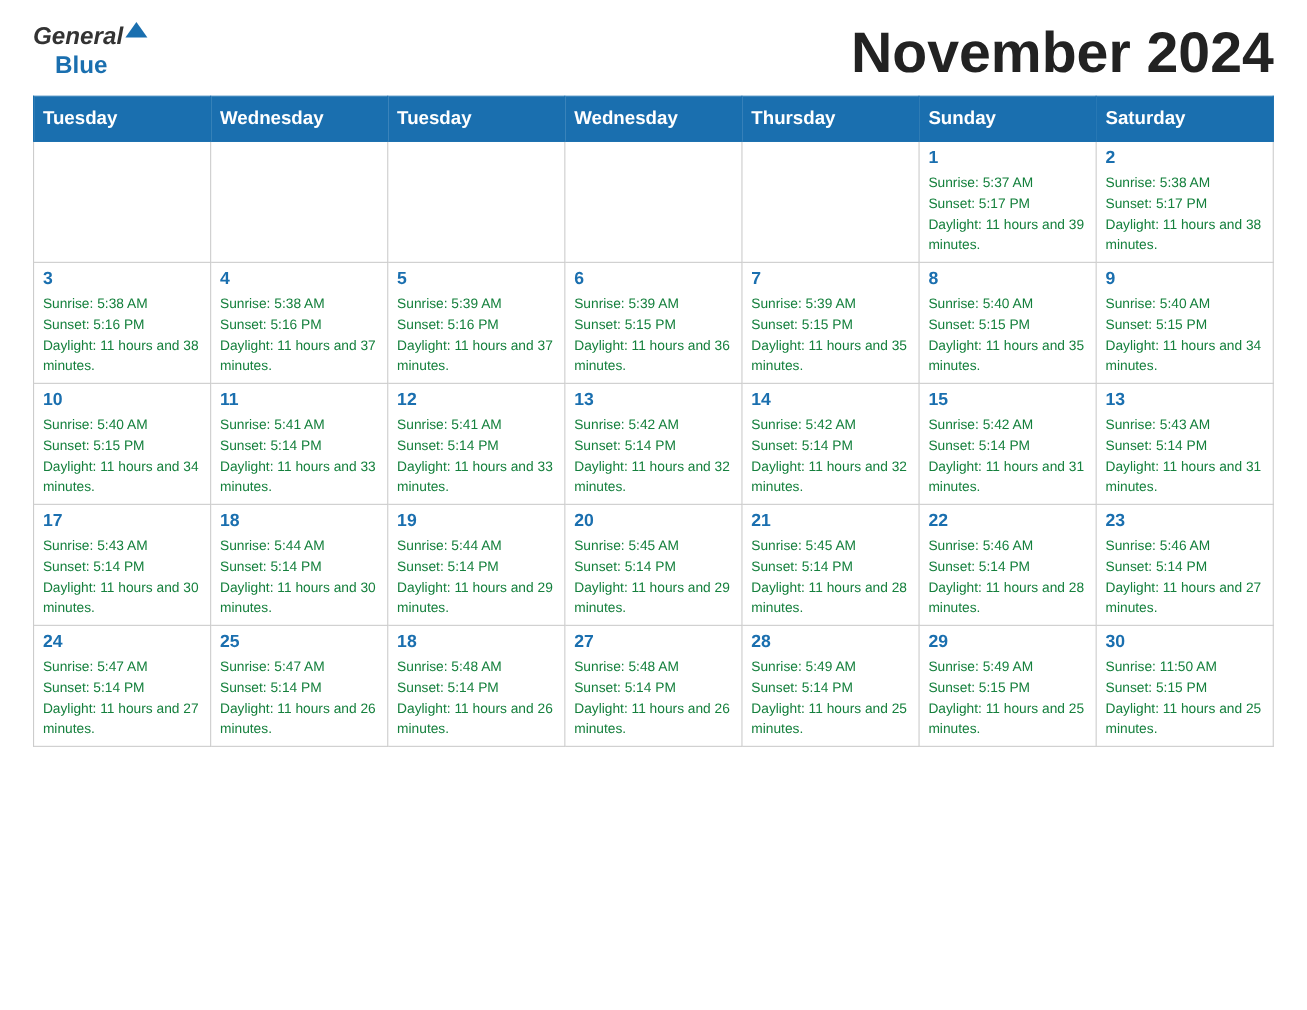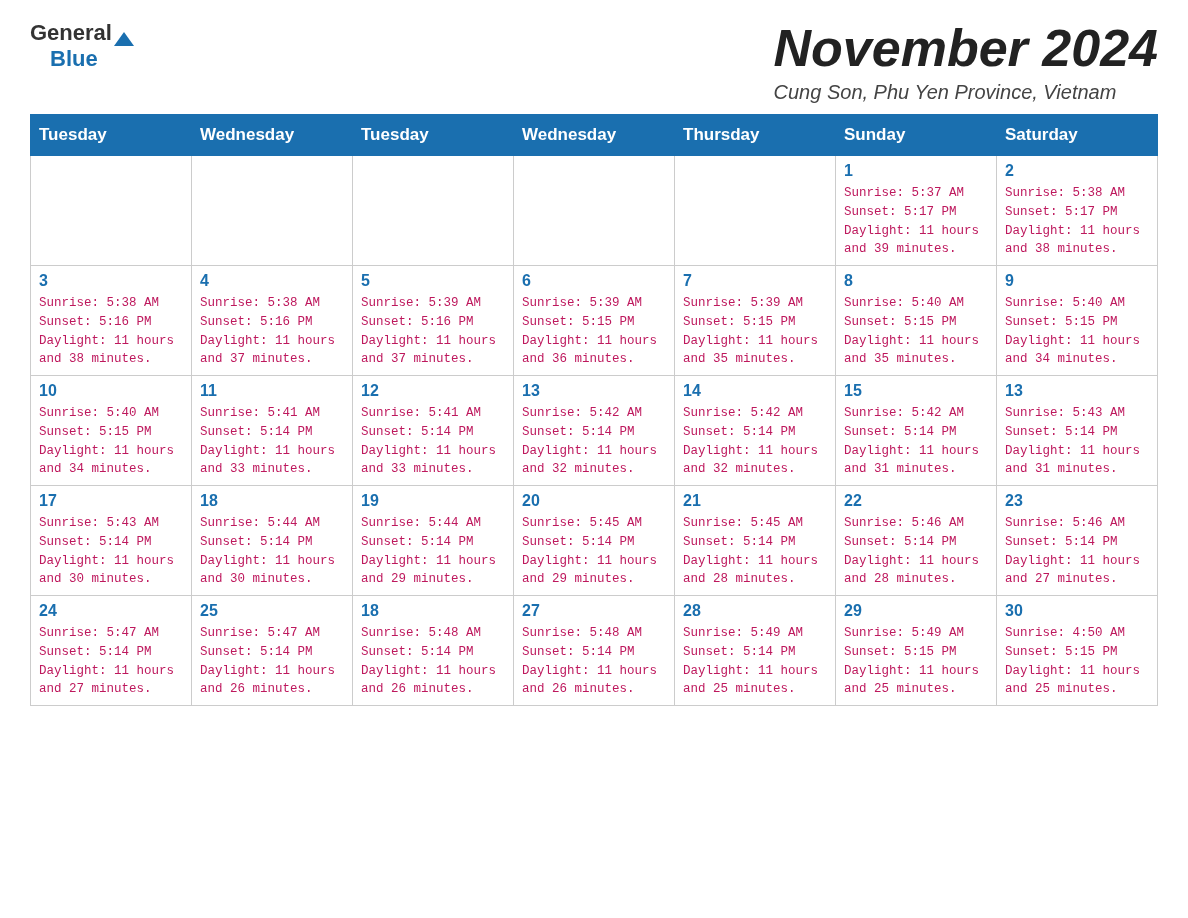--- a/index.html
+++ b/index.html
@@ -25,21 +25,21 @@
       font-size: 22px;
       font-weight: bold;
       color: #333;
     }
     .logo-text-blue {
       font-size: 22px;
       font-weight: bold;
       color: #1a6faf;
     }
     .title-block {
-      font-style: italic;
+      text-align: right;
     }
     .month-title {
       font-size: 52px;
       font-weight: bold;
       color: #222;
       line-height: 1.1;
     }
     .location-subtitle {
       font-size: 20px;
       color: #444;
@@ -71,49 +71,47 @@
     }
     .day-number {
       font-size: 16px;
       font-weight: bold;
       color: #1a6faf;
       display: block;
       margin-bottom: 4px;
     }
     .day-info {
       font-size: 12.5px;
-      color: #be185d;
+      color: #15803d;
       line-height: 1.5;
-      font-family: Liberation Mono, monospace;
     }
     .empty-cell {
       background: #fff;
     }
     .week-row td {
       height: 110px;
     }
   </style>
 </head>
 <body>
 
 <div class="header-row">
   <div class="logo">
     <div>
-      <div style="display:flex; align-items:flex-end; gap:0;">
+      <div style="display:flex; align-items:flex-start; gap:0;font-style:italic;">
         <span class="logo-text-general">General</span>
         <div style="display:flex; flex-direction:column; align-items:flex-start;">
           <div style="width:0;height:0;border-left:10px solid transparent;border-right:10px solid transparent;border-bottom:14px solid #1a6faf; margin-left:2px;"></div>
         </div>
       </div>
       <span class="logo-text-blue" style="margin-left: 20px;">Blue</span>
     </div>
   </div>
   <div class="title-block">
     <div class="month-title">November 2024</div>
-    <div class="location-subtitle">Cung Son, Phu Yen Province, Vietnam</div>
   </div>
 </div>
 
 <table class="calendar-table">
   <thead>
     <tr>
     <th>Tuesday</th>
         <th>Wednesday</th>
         <th>Tuesday</th>
         <th>Wednesday</th>
@@ -248,17 +246,17 @@
         <td>
           <span class="day-number">28</span>
           <div class="day-info"><span>Sunrise: 5:49 AM</span><br><span>Sunset: 5:14 PM</span><br><span>Daylight: 11 hours and 25 minutes.</span></div>
         </td>
         <td>
           <span class="day-number">29</span>
           <div class="day-info"><span>Sunrise: 5:49 AM</span><br><span>Sunset: 5:15 PM</span><br><span>Daylight: 11 hours and 25 minutes.</span></div>
         </td>
         <td>
           <span class="day-number">30</span>
-          <div class="day-info"><span>Sunrise: 4:50 AM</span><br><span>Sunset: 5:15 PM</span><br><span>Daylight: 11 hours and 25 minutes.</span></div>
+          <div class="day-info"><span>Sunrise: 11:50 AM</span><br><span>Sunset: 5:15 PM</span><br><span>Daylight: 11 hours and 25 minutes.</span></div>
         </td>
       </tr>
     </tbody>
 </table>
 
 </body></html>

